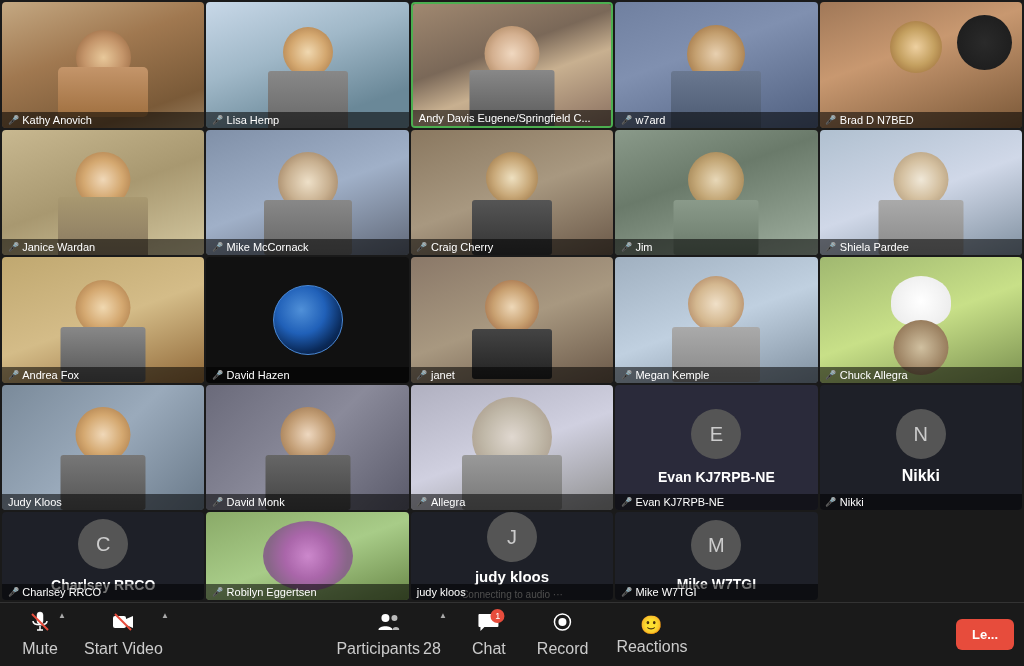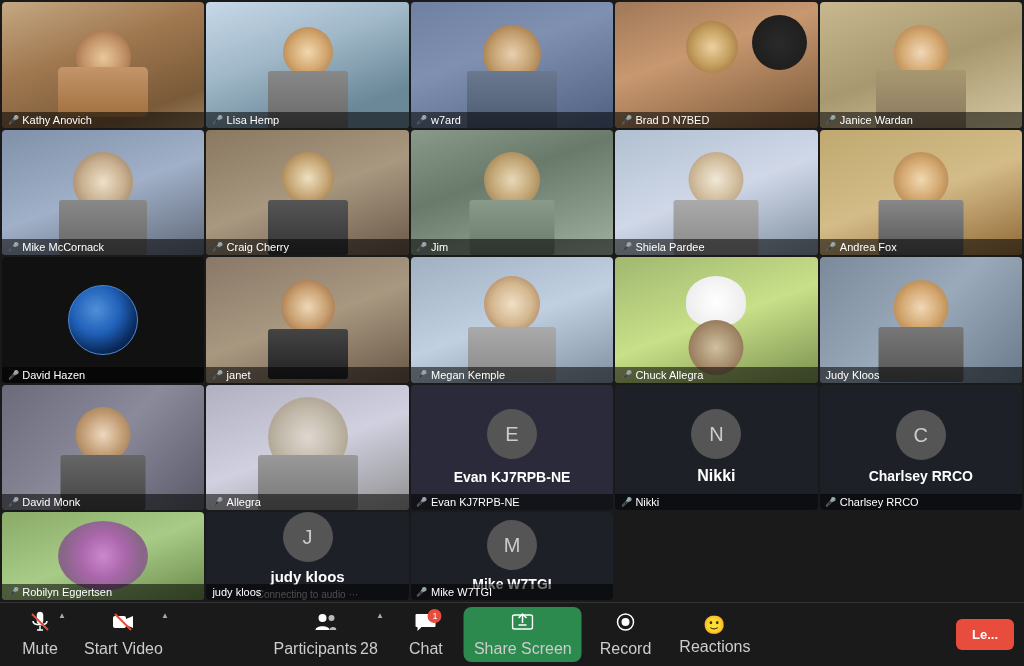--- a/index.html
+++ b/index.html
@@ -225,20 +225,31 @@
         <div style="width:50px;height:50px;border-radius:50%;background:radial-gradient(circle,#f0d8b0,#d4a870,#a07040);position:absolute;top:20%;left:50%;transform:translateX(-50%);"></div>
         <div style="width:80px;height:60px;background:linear-gradient(#888,#666);border-radius:3px;position:absolute;top:55%;left:50%;transform:translateX(-50%);"></div>
       </div>
     </div>
     <div class="name-label">
       <span class="mic-icon">🎤</span>
       <span>Lisa Hemp</span>
     </div>
   </div>
 
+  <div class="video-tile tile-andy active-speaker">
+    <div class="video-bg" style="background:linear-gradient(160deg,#a08870 0%,#7a6858 40%,#c8b090 60%,#8a7060 100%);">
+      <div style="width:100%;height:100%;position:relative;">
+        <div style="width:55px;height:55px;border-radius:50%;background:radial-gradient(circle,#f0d8c0,#d4b090,#a07850);position:absolute;top:18%;left:50%;transform:translateX(-50%);"></div>
+        <div style="width:85px;height:60px;background:linear-gradient(#888,#555);border-radius:3px;position:absolute;top:54%;left:50%;transform:translateX(-50%);"></div>
+      </div>
+    </div>
+    <div class="name-label">
+      <span>Andy Davis Eugene/Springfield C...</span>
+    </div>
+  </div>
 
   <div class="video-tile tile-w7ard">
     <div class="video-bg" style="background:linear-gradient(160deg,#7080a0 0%,#8090b0 40%,#506080 100%);">
       <div style="width:100%;height:100%;position:relative;">
         <div style="width:58px;height:58px;border-radius:50%;background:radial-gradient(circle,#e8d0b0,#c4a070,#906030);position:absolute;top:18%;left:50%;transform:translateX(-50%);"></div>
         <div style="width:90px;height:60px;background:linear-gradient(#6a7890,#4a5870);border-radius:3px;position:absolute;top:55%;left:50%;transform:translateX(-50%);"></div>
       </div>
     </div>
     <div class="name-label">
       <span class="mic-icon">🎤</span>
@@ -549,31 +560,20 @@
     <div class="tb-btn" style="position:relative;">
       <span class="tb-icon">
         <svg width="22" height="22" viewBox="0 0 22 22" fill="white">
           <path d="M2 3 H20 A1 1 0 0 1 21 4 V15 A1 1 0 0 1 20 16 H7 L3 20 V16 H2 A1 1 0 0 1 1 15 V4 A1 1 0 0 1 2 3Z" fill="white"></path>
         </svg>
       </span>
       <span class="tb-label">Chat</span>
       <span class="tb-badge">1</span>
     </div>
 
-    <div class="tb-btn active-share" style="position:relative;">
-      <span class="tb-icon">
-        <svg width="22" height="22" viewBox="0 0 22 22" fill="white">
-          <rect x="1" y="4" width="20" height="14" rx="2" fill="none" stroke="white" stroke-width="1.5"></rect>
-          <line x1="11" y1="12" x2="11" y2="4" stroke="white" stroke-width="1.5"></line>
-          <polyline points="7,7 11,3 15,7" fill="none" stroke="white" stroke-width="1.5"></polyline>
-          <line x1="7" y1="14" x2="15" y2="14" stroke="white" stroke-width="1.5"></line>
-        </svg>
-      </span>
-      <span class="tb-label">Share Screen</span>
-    </div>
 
     <div class="tb-btn">
       <span class="tb-icon">
         <svg width="22" height="22" viewBox="0 0 22 22" fill="white">
           <circle cx="11" cy="11" r="8" fill="none" stroke="white" stroke-width="1.5"></circle>
           <circle cx="11" cy="11" r="4" fill="white"></circle>
         </svg>
       </span>
       <span class="tb-label">Record</span>
     </div>

